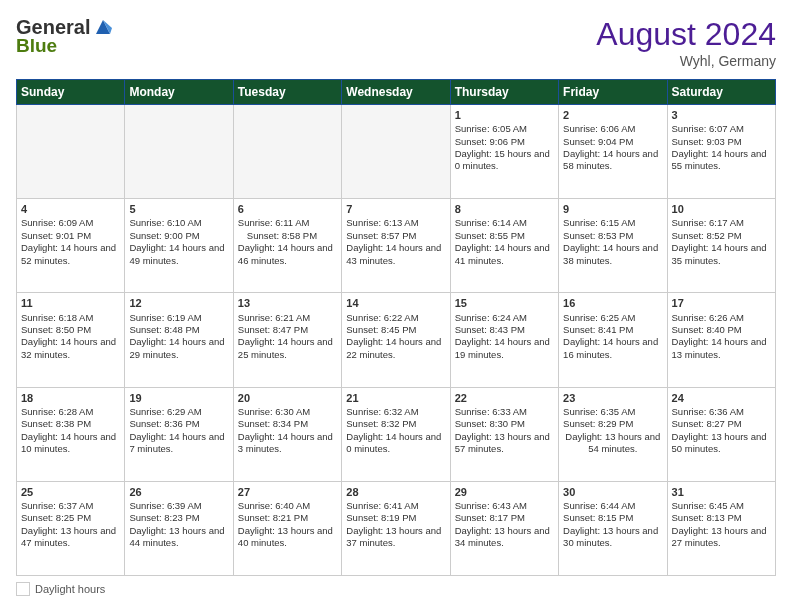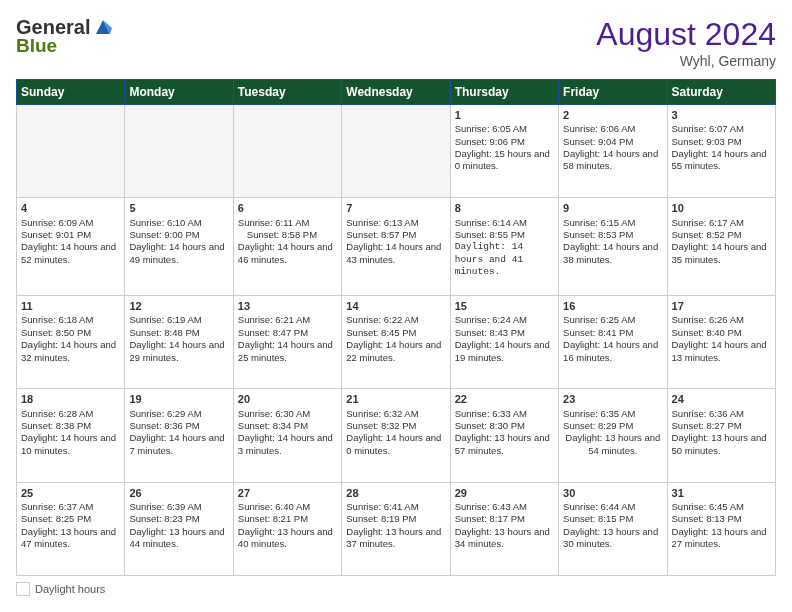--- a/index.html
+++ b/index.html
@@ -173,21 +173,21 @@
           <td>
             <span class="day-number">7</span>
             <span style="display: block;">Sunrise: 6:13 AM</span>
             <span style="display: block;">Sunset: 8:57 PM</span>
             <span style="display: block;">Daylight: 14 hours and 43 minutes.</span>
           </td>
           <td>
             <span class="day-number">8</span>
             <span style="display: block;">Sunrise: 6:14 AM</span>
             <span style="display: block;">Sunset: 8:55 PM</span>
-            <span style="display: block; font-family: Liberation Mono, monospace;">Daylight: 14 hours and 41 minutes.</span>
+            <span style="display: block;">Daylight: 14 hours and 41 minutes.</span>
           </td>
           <td>
             <span class="day-number">9</span>
             <span style="display: block;">Sunrise: 6:15 AM</span>
             <span style="display: block;">Sunset: 8:53 PM</span>
             <span style="display: block;">Daylight: 14 hours and 38 minutes.</span>
           </td>
           <td>
             <span class="day-number">10</span>
             <span style="display: block;">Sunrise: 6:17 AM</span>

